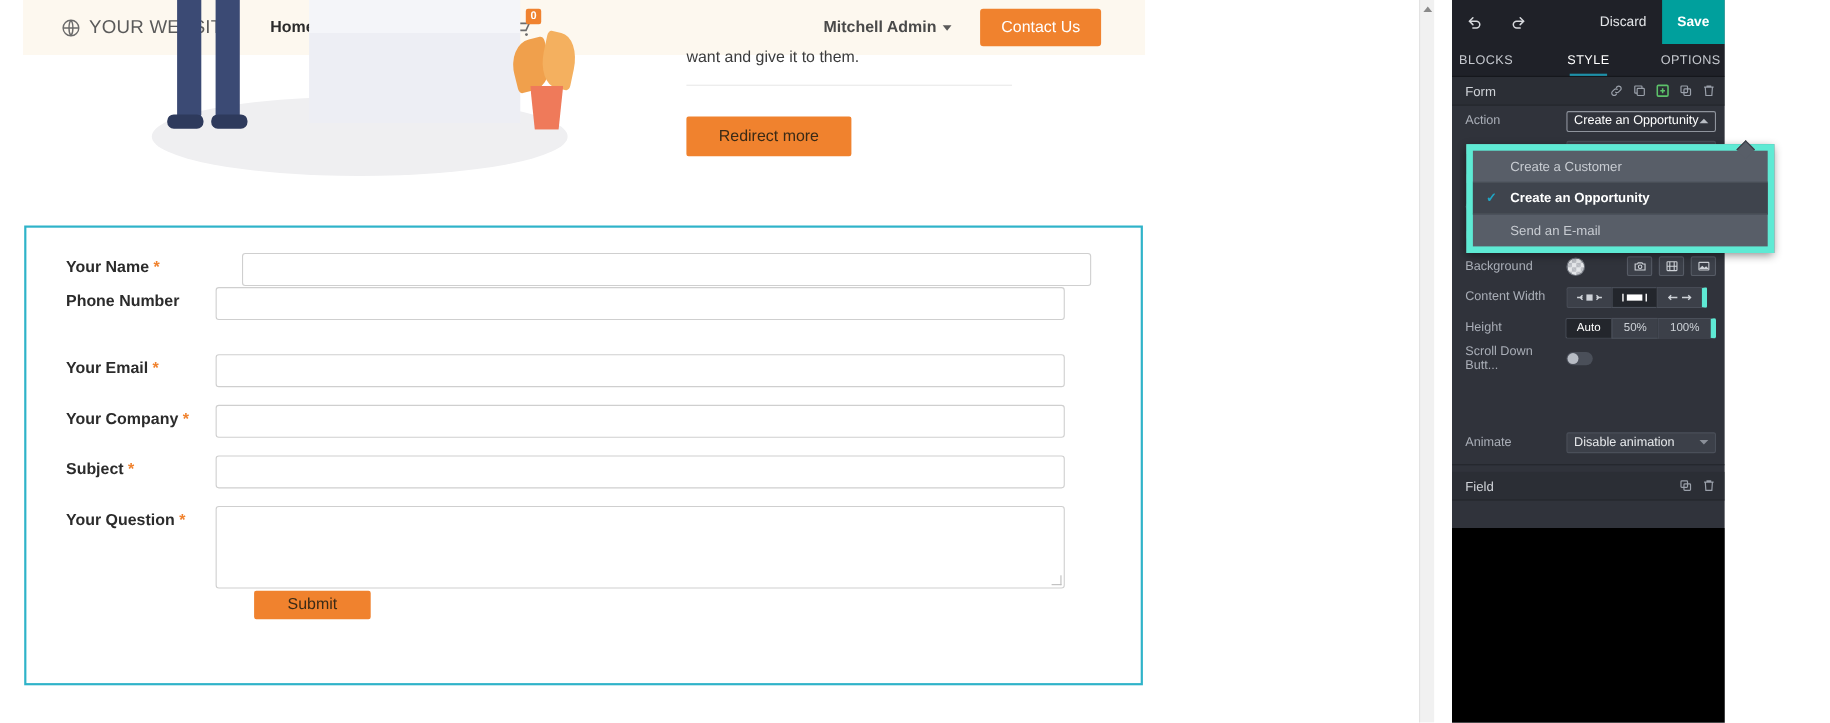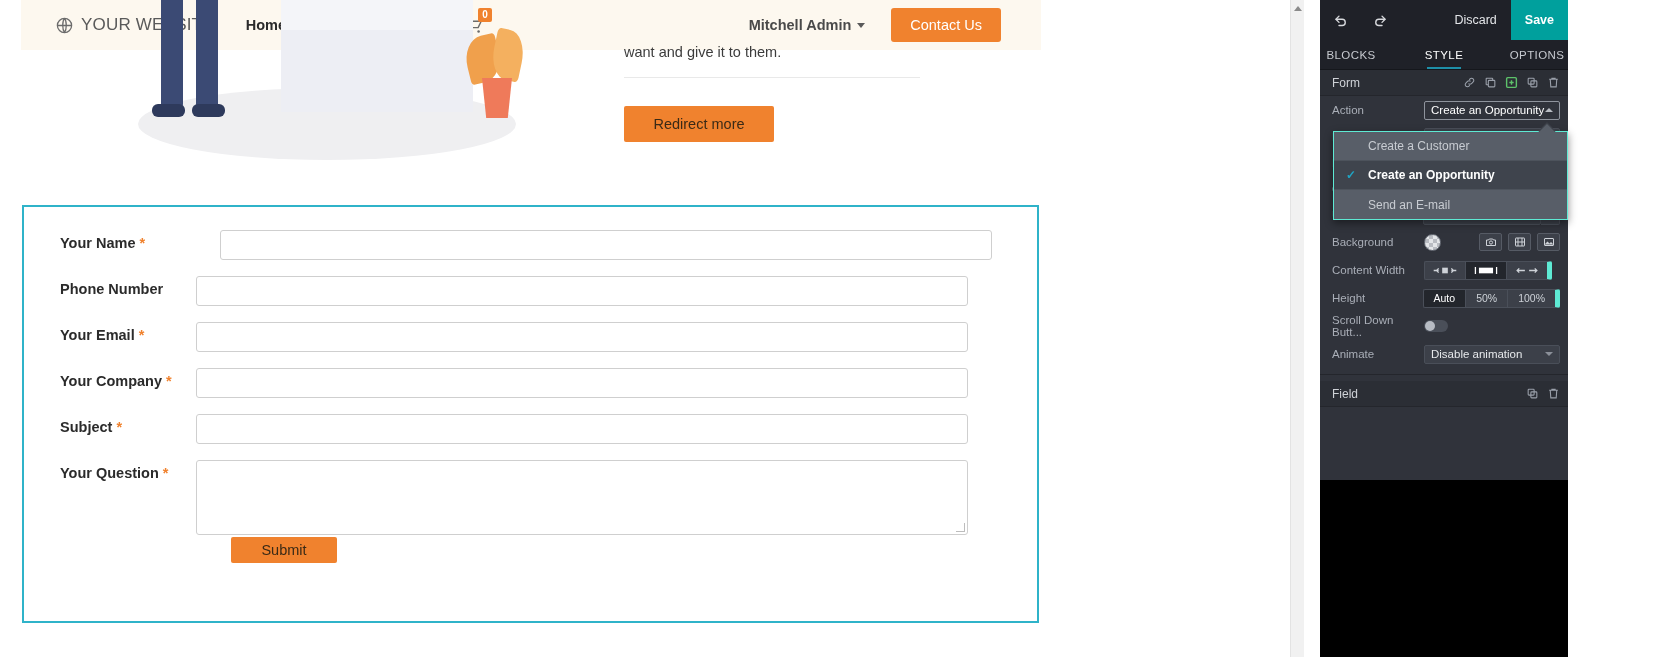--- a/index.html
+++ b/index.html
@@ -259,22 +259,22 @@
   .toggle .knob {
     position:absolute; left:1px; top:1px; width:10px;height:10px;border-radius:50%;
     background:#b7bcc4;
   }
 
   .sec-divider { height:1px; background:#24262c; margin-top:6px;}
 
   
   .dropdown {
     position:absolute; left: 13px; top: 131px;
-    width: 235px; background:#585e68;
-    border:1px solid #5eead4;
+    width: 280px; background:#585e68;
+    border:6px solid #5eead4;
     box-shadow: 0 3px 8px rgba(0,0,0,.45);
     z-index: 50;
   }
   .dd-caret {
     position:absolute; right: 14px; top:-7px; width:12px;height:12px;
     background:#585e68; transform: rotate(45deg);
     border-left:1px solid #3a3e46; border-top:1px solid #3a3e46;
   }
   .dd-item {
     height: 29px; display:flex; align-items:center;
@@ -358,21 +358,21 @@
     <div class="hero-rule"></div>
     <div class="discover-btn">Redirect more</div>
 
     <div class="form-block">
 
       <div class="form-row" style="left:0; top:23px;gap:24px;">
         <div class="form-label"><span>Your Name</span> <span class="req">*</span></div>
         <input class="form-input" value="" style="">
       </div>
 
-      <div class="form-row" style="left:0; top:69px;">
+      <div class="form-row" style="left:0; top:54px;">
         <div class="form-label"><span>Phone Number</span></div>
         <input class="form-input" value="" style="">
       </div>
 
       <div class="form-row" style="left:0; top:115px;">
         <div class="form-label"><span>Your Email</span> <span class="req">*</span></div>
         <input class="form-input" value="" style="">
       </div>
 
       <div class="form-row" style="left:0; top:161px;">
@@ -583,21 +583,21 @@
 
     <div class="opt-row" style="height:28px;">
       <div class="opt-label">Scroll Down Butt...</div>
       <div class="opt-ctl">
         <div class="toggle">
             <div class="knob"></div>
           </div>
       </div>
     </div>
 
-    <div class="opt-row" style="height:28px;">
+    <div class="opt-row" style="height:28px;margin-top:48px;">
       <div class="opt-label">Animate</div>
       <div class="opt-ctl">
         <div class="sel-box">
           <span>Disable animation</span>
           <span class="cv cv-dn"></span>
         </div>
       </div>
     </div>
 
     <div class="sec-divider"></div>

